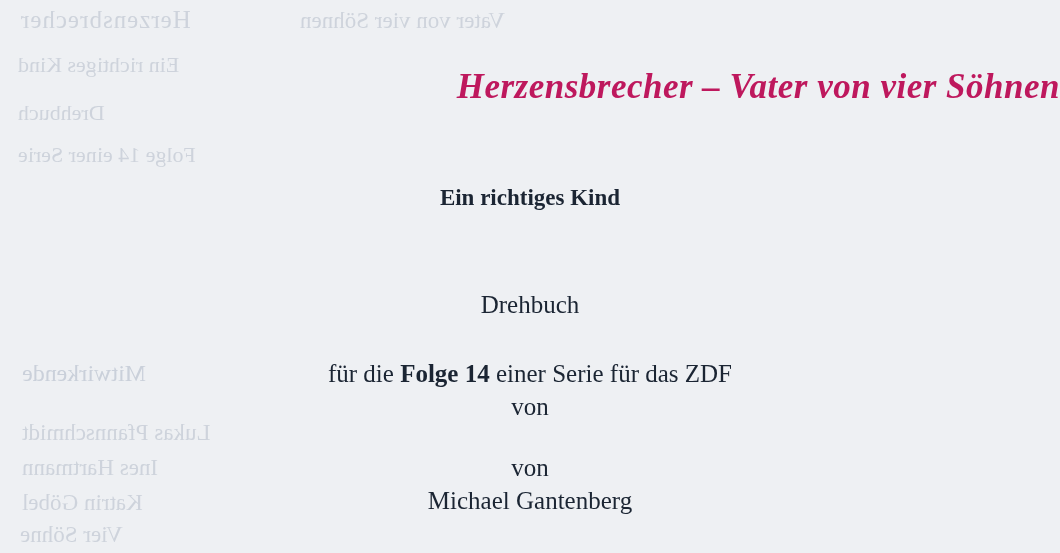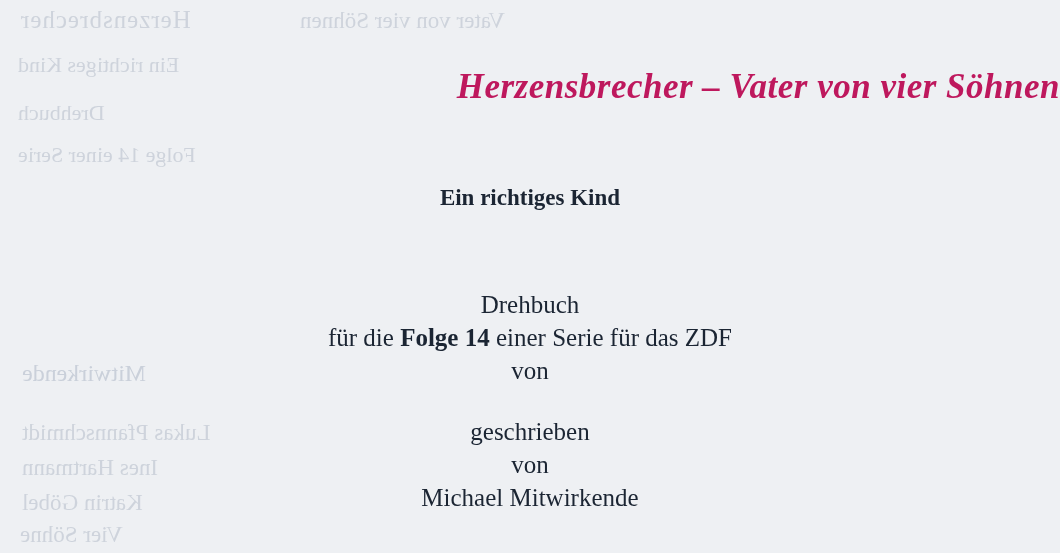--- a/index.html
+++ b/index.html
@@ -77,21 +77,21 @@
     left: 0;
     right: 0;
     text-align: center;
     font-size: 25px;
     line-height: 33px;
     color: #1b2533;
   }
   .credits .line { display: block; }
   .credits .spacer { display: block; height: 28px; }
   .credits b { font-weight: bold; }
-  .nowrap { white-space: nowrap; }
+  .nowrap { white-space: nowrap; margin-top: 36px; }
 </style>
 </head>
 <body>
 
 <div class="bleed-layer">
   <span class="bleed b1">Herzensbrecher</span>
   <span class="bleed b2">Vater von vier Söhnen</span>
   <span class="bleed b3">Ein richtiges Kind</span>
   <span class="bleed b4">Drehbuch</span>
   <span class="bleed b5">Folge 14 einer Serie</span>
@@ -115,20 +115,19 @@
       <span>für die</span>
       <b>Folge 14</b>
       <span>einer Serie für das ZDF</span>
     </span>
 
     <span class="line">von</span>
 
 
     <span class="spacer"></span>
 
-    <span class="line">geschrieben</span>
 
     <span class="line">von</span>
 
-    <span class="line">Michael Mitwirkende</span>
+    <span class="line">Michael Gantenberg</span>
   </div>
 
 </div>
 
 </body></html>

